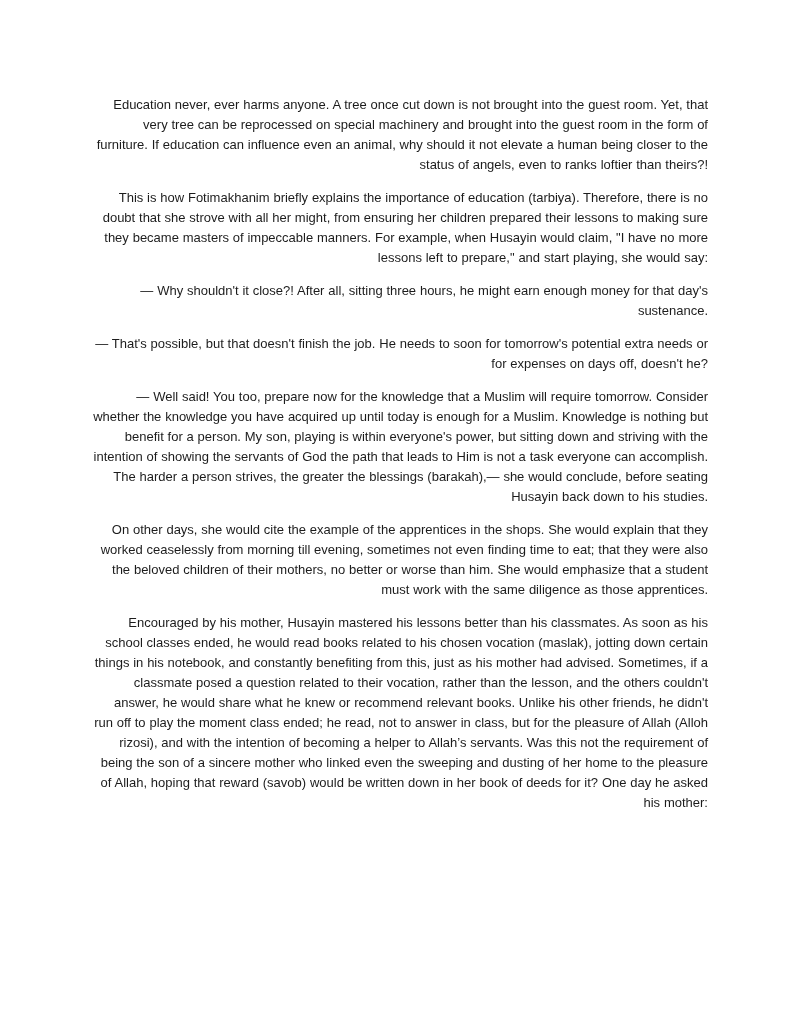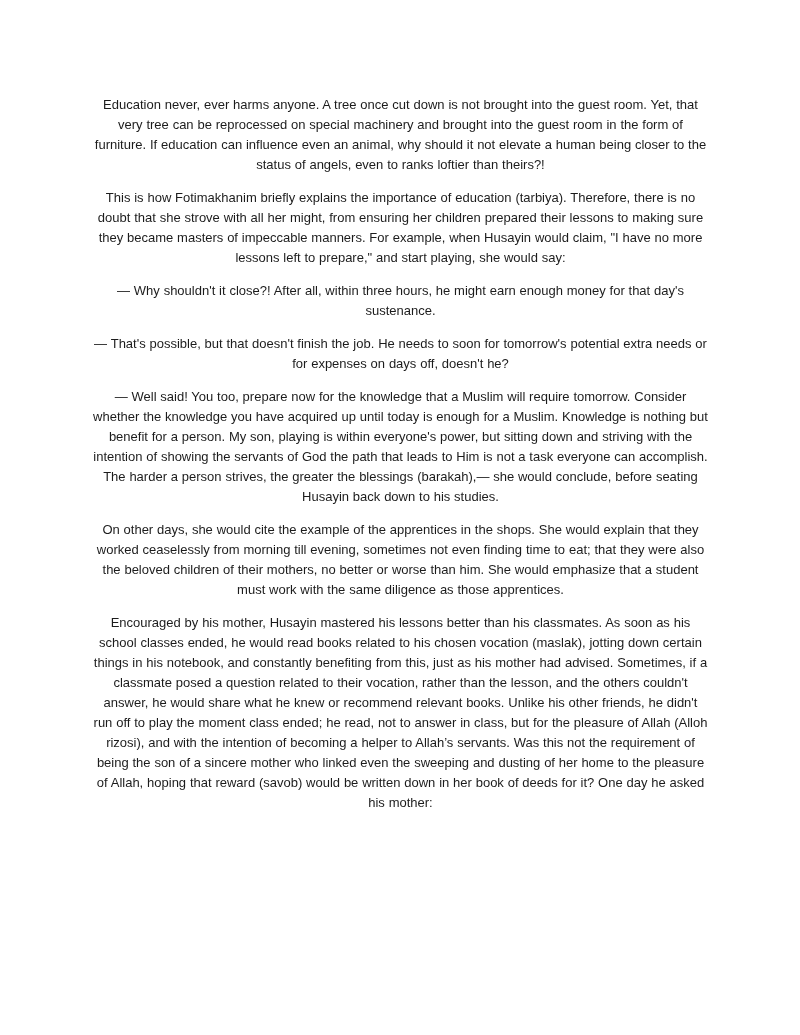--- a/index.html
+++ b/index.html
@@ -18,30 +18,30 @@
     width: 800px;
     height: 1035px;
     background: #ffffff;
     padding: 95px 92px 0 93px;
   }
   .text-column p {
     margin: 0 0 13px 0;
     font-size: 13px;
     line-height: 20px;
     color: #1c1c1c;
-    text-align: center;
+    text-align: right;
     word-spacing: 0.2px;
   }
 </style>
 </head>
 <body>
 
 <div class="page">
   <div class="text-column">
     <p>Education never, ever harms anyone. A tree once cut down is not brought into the guest room. Yet, that very tree can be reprocessed on special machinery and brought into the guest room in the form of furniture. If education can influence even an animal, why should it not elevate a human being closer to the status of angels, even to ranks loftier than theirs?!</p>
     <p>This is how Fotimakhanim briefly explains the importance of education (tarbiya). Therefore, there is no doubt that she strove with all her might, from ensuring her children prepared their lessons to making sure they became masters of impeccable manners. For example, when Husayin would claim, "I have no more lessons left to prepare," and start playing, she would say:</p>
-    <p>— Why shouldn't it close?! After all, within three hours, he might earn enough money for that day's sustenance.</p>
+    <p>— Why shouldn't it close?! After all, sitting three hours, he might earn enough money for that day's sustenance.</p>
     <p>— That's possible, but that doesn't finish the job. He needs to soon for tomorrow's potential extra needs or for expenses on days off, doesn't he?</p>
     <p>— Well said! You too, prepare now for the knowledge that a Muslim will require tomorrow. Consider whether the knowledge you have acquired up until today is enough for a Muslim. Knowledge is nothing but benefit for a person. My son, playing is within everyone's power, but sitting down and striving with the intention of showing the servants of God the path that leads to Him is not a task everyone can accomplish. The harder a person strives, the greater the blessings (barakah),— she would conclude, before seating Husayin back down to his studies.</p>
     <p>On other days, she would cite the example of the apprentices in the shops. She would explain that they worked ceaselessly from morning till evening, sometimes not even finding time to eat; that they were also the beloved children of their mothers, no better or worse than him. She would emphasize that a student must work with the same diligence as those apprentices.</p>
     <p>Encouraged by his mother, Husayin mastered his lessons better than his classmates. As soon as his school classes ended, he would read books related to his chosen vocation (maslak), jotting down certain things in his notebook, and constantly benefiting from this, just as his mother had advised. Sometimes, if a classmate posed a question related to their vocation, rather than the lesson, and the others couldn't answer, he would share what he knew or recommend relevant books. Unlike his other friends, he didn't run off to play the moment class ended; he read, not to answer in class, but for the pleasure of Allah (Alloh rizosi), and with the intention of becoming a helper to Allah’s servants. Was this not the requirement of being the son of a sincere mother who linked even the sweeping and dusting of her home to the pleasure of Allah, hoping that reward (savob) would be written down in her book of deeds for it? One day he asked his mother:</p>
   </div>
 </div>
 
 </body></html>

